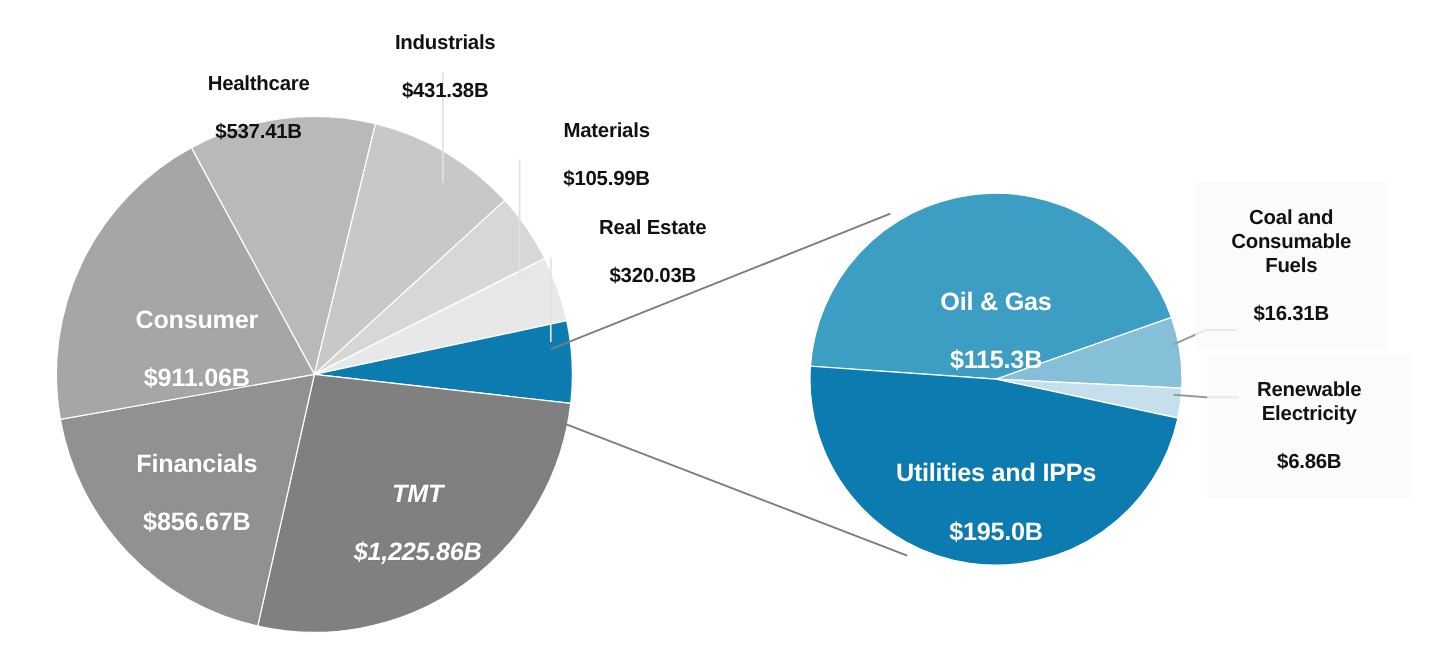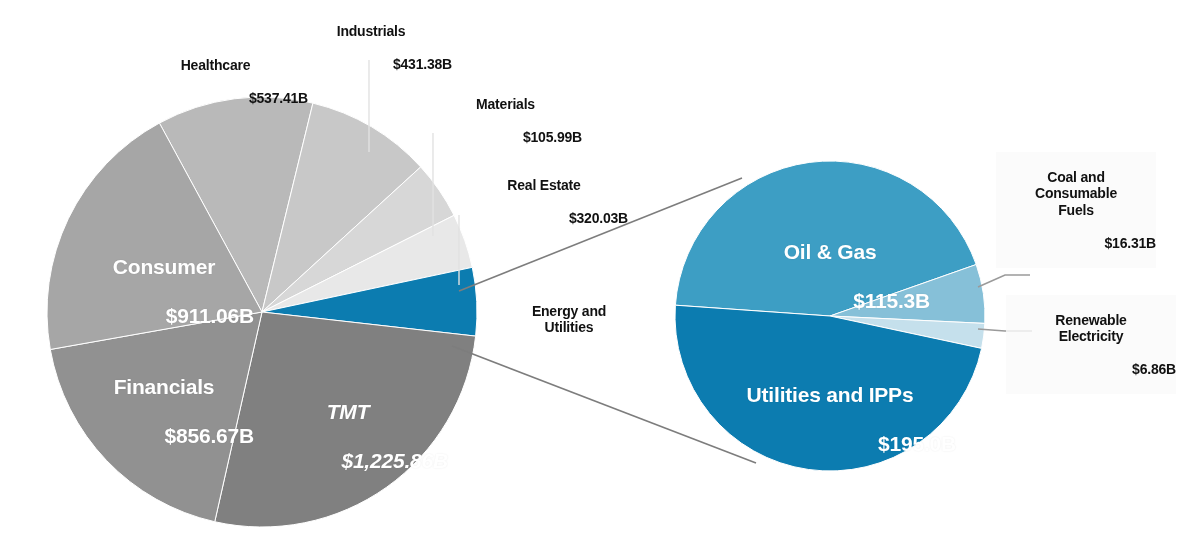--- a/index.html
+++ b/index.html
@@ -17,31 +17,31 @@
   .lbl{
     position:absolute;
     font-weight:bold;
     color:#111111;
     text-align:center;
     line-height:1.18;
     white-space:pre-line;
     letter-spacing:-0.2px;
   }
   .lbl.outside{
-    font-size:14px;
+    font-size:17px;
     background:rgba(250,250,250,0.82);
   }
   .lbl.inside{
     color:#ffffff;
     font-size:21px;
     text-shadow:0 0 2px rgba(0,0,0,0.08);
   }
   .lbl.plain{background:none;}
   .name{display:block;}
-  .val{display:block;text-align:right;}
+  .val{display:block;}
 </style>
 </head>
 <body>
 
 <div id="stage">
 
   <svg id="chart-svg" viewBox="0 0 1200 546">
       <g>
         <path d="M 262 312 L 159.41 123.05 A 215 215 0 0 1 312.91 103.12 Z" fill="#b9b9b9" stroke="#ffffff" stroke-width="1"></path>
         <path d="M 262 312 L 312.91 103.12 A 215 215 0 0 1 420.69 166.94 Z" fill="#c8c8c8" stroke="#ffffff" stroke-width="1"></path>
@@ -90,24 +90,20 @@
   <div class="lbl outside plain" style="left:429px;top:79px;width:153px;">
     <span class="name">Materials</span>
     <span class="val">$105.99B</span>
   </div>
 
   <div class="lbl outside plain" style="left:460px;top:160px;width:168px;">
     <span class="name">Real Estate</span>
     <span class="val">$320.03B</span>
   </div>
 
-  <div class="lbl outside plain" style="left:485px;top:286px;width:168px;">
-    <span class="name">Energy and
-Utilities</span>
-  </div>
 
   <div class="lbl inside" style="left:74px;top:230px;width:180px;">
     <span class="name">Consumer</span>
     <span class="val">$911.06B</span>
   </div>
 
   <div class="lbl inside" style="left:74px;top:350px;width:180px;">
     <span class="name">Financials</span>
     <span class="val">$856.67B</span>
   </div>

